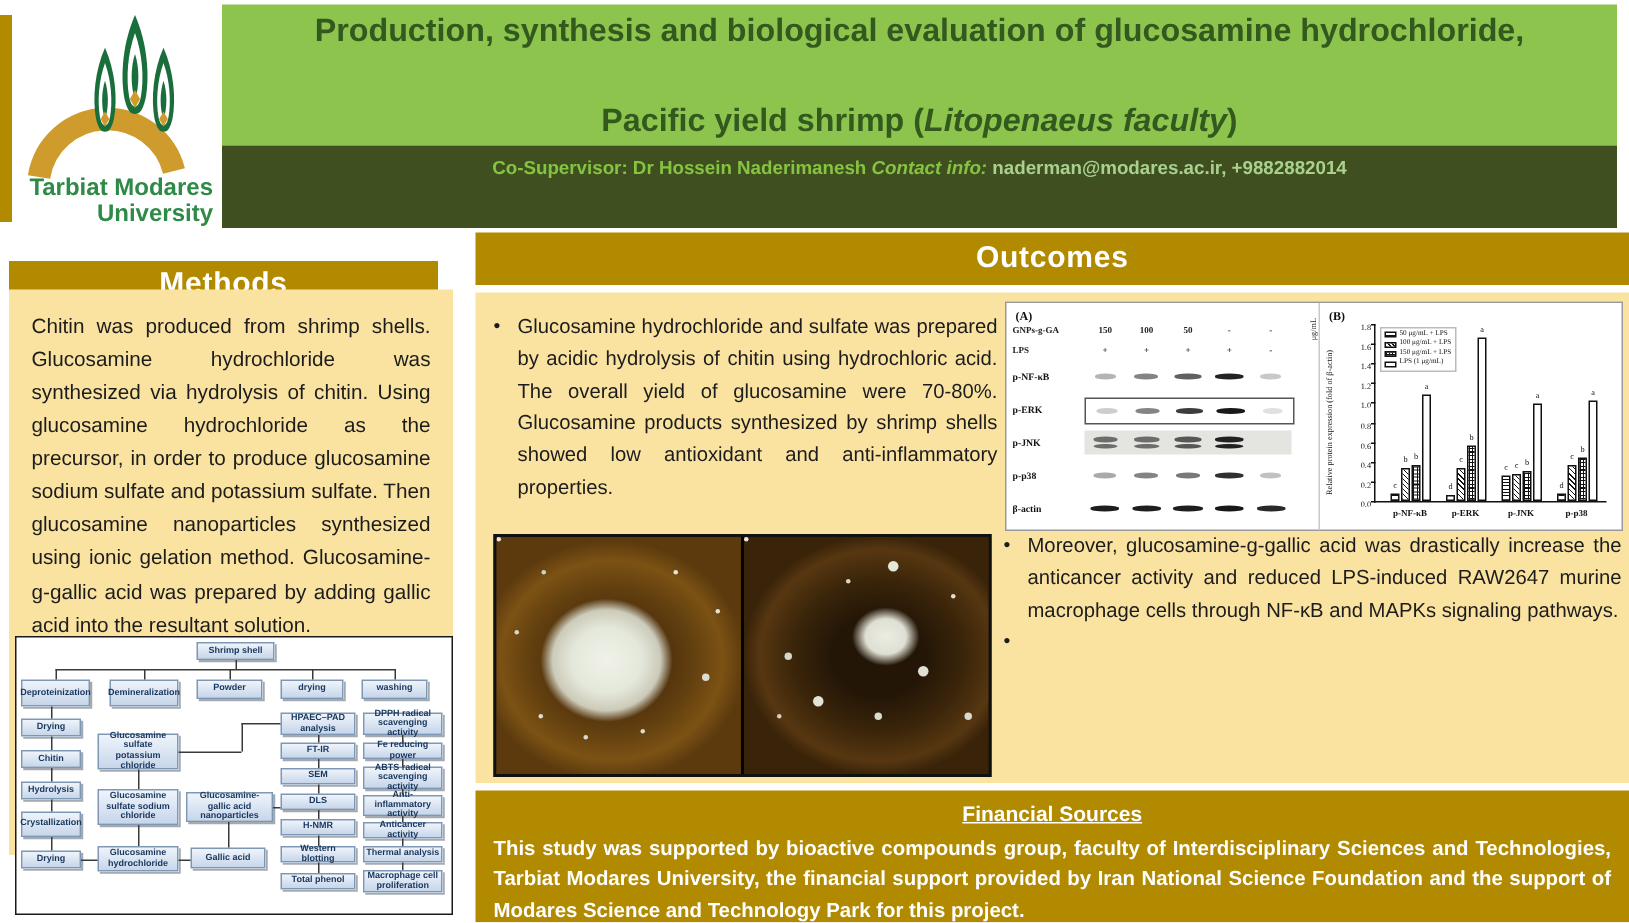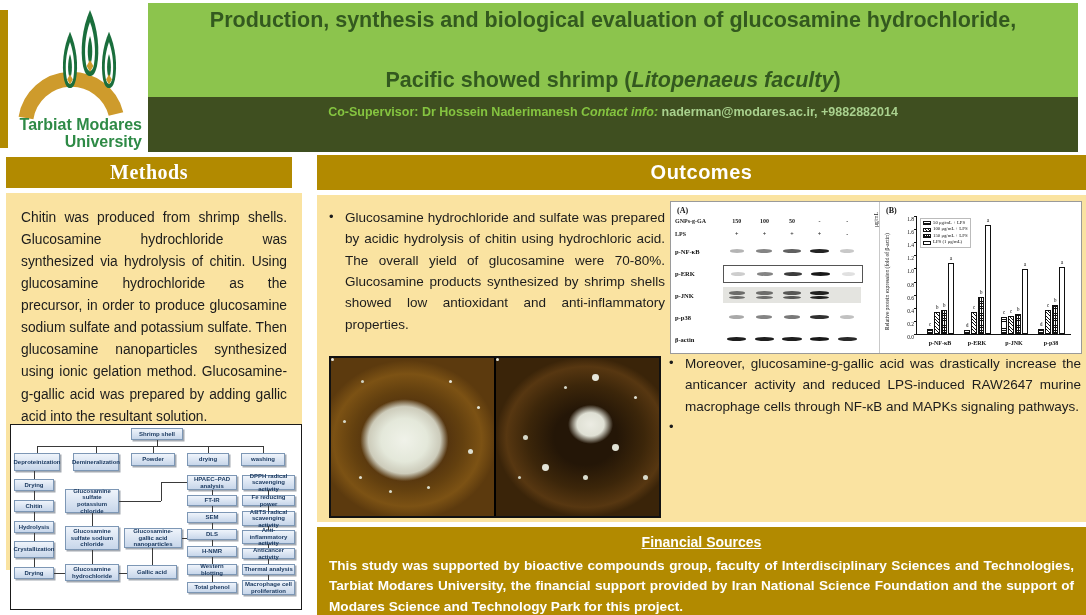--- a/index.html
+++ b/index.html
@@ -12,21 +12,21 @@
                display:flex;align-items:center;justify-content:center;}
   .title-text{color:var(--green-title);font-weight:bold;font-size:21.5px;line-height:30px;text-align:center;}
   .sup-band{position:absolute;left:148px;top:97px;width:930px;height:55px;background:var(--band-dark);
             text-align:center;}
   .sup-line{font-size:12.5px;font-weight:bold;color:var(--sup-green);margin-top:8px;}
   .sup-line .contact-label{font-style:italic;}
   .sup-line .contact-value{color:var(--sup-green-light);}
   
   .col-header{position:absolute;background:var(--gold);color:#fff;font-weight:bold;font-size:20px;
               display:flex;align-items:center;justify-content:center;letter-spacing:.5px;}
-  .methods-header{left:6px;top:157px;width:286px;height:31px;font-family:Liberation Serif, serif;}
+  .methods-header{left:6px;top:174px;width:286px;height:31px;}
   .outcomes-header{left:317px;top:155px;width:769px;height:35px;}
   .left-body{position:absolute;left:6px;top:193px;width:296px;height:377px;background:var(--cream);}
   .right-body{position:absolute;left:317px;top:195px;width:769px;height:327px;background:var(--cream);}
   .methods-paragraph{margin:14px 15px 0 15px;font-size:13.8px;line-height:1.6;text-align:justify;color:#1c1c1c;}
   .bullet-block{position:absolute;font-size:13.5px;line-height:1.58;text-align:justify;color:#1c1c1c;}
   .bullet-item{position:relative;padding-left:16px;}
   .bullet-item .bullet-dot{position:absolute;left:0;top:0;font-size:13px;}
   #bullet1-block{left:12px;top:12px;width:336px;}
   #bullets23-block{left:352px;top:158px;width:412px;}
   
@@ -134,21 +134,21 @@
       </g>
       <text x="132" y="126" text-anchor="end" font-family="Liberation Sans, sans-serif" font-weight="bold" font-size="16" fill="#2E8A46">Tarbiat Modares</text>
       <text x="132" y="143" text-anchor="end" font-family="Liberation Sans, sans-serif" font-weight="bold" font-size="16" fill="#2E8A46">University</text>
     </svg>
   </div>
 
   <div class="title-block">
     <div class="title-text">
       <span>Production, synthesis and biological evaluation of glucosamine hydrochloride,</span><br>
       <br>
-      <span>Pacific showed shrimp (</span><i>Litopenaeus faculty</i><span>)</span>
+      <span>Pacific yield shrimp (</span><i>Litopenaeus faculty</i><span>)</span>
     </div>
   </div>
 
   <div class="sup-band">
     <div class="sup-line">
       <span>Co-Supervisor: Dr Hossein Naderimanesh </span><span class="contact-label">Contact info:</span><span class="contact-value"> naderman@modares.ac.ir, +9882882014</span>
     </div>
   </div>
 
   <div class="col-header methods-header">

